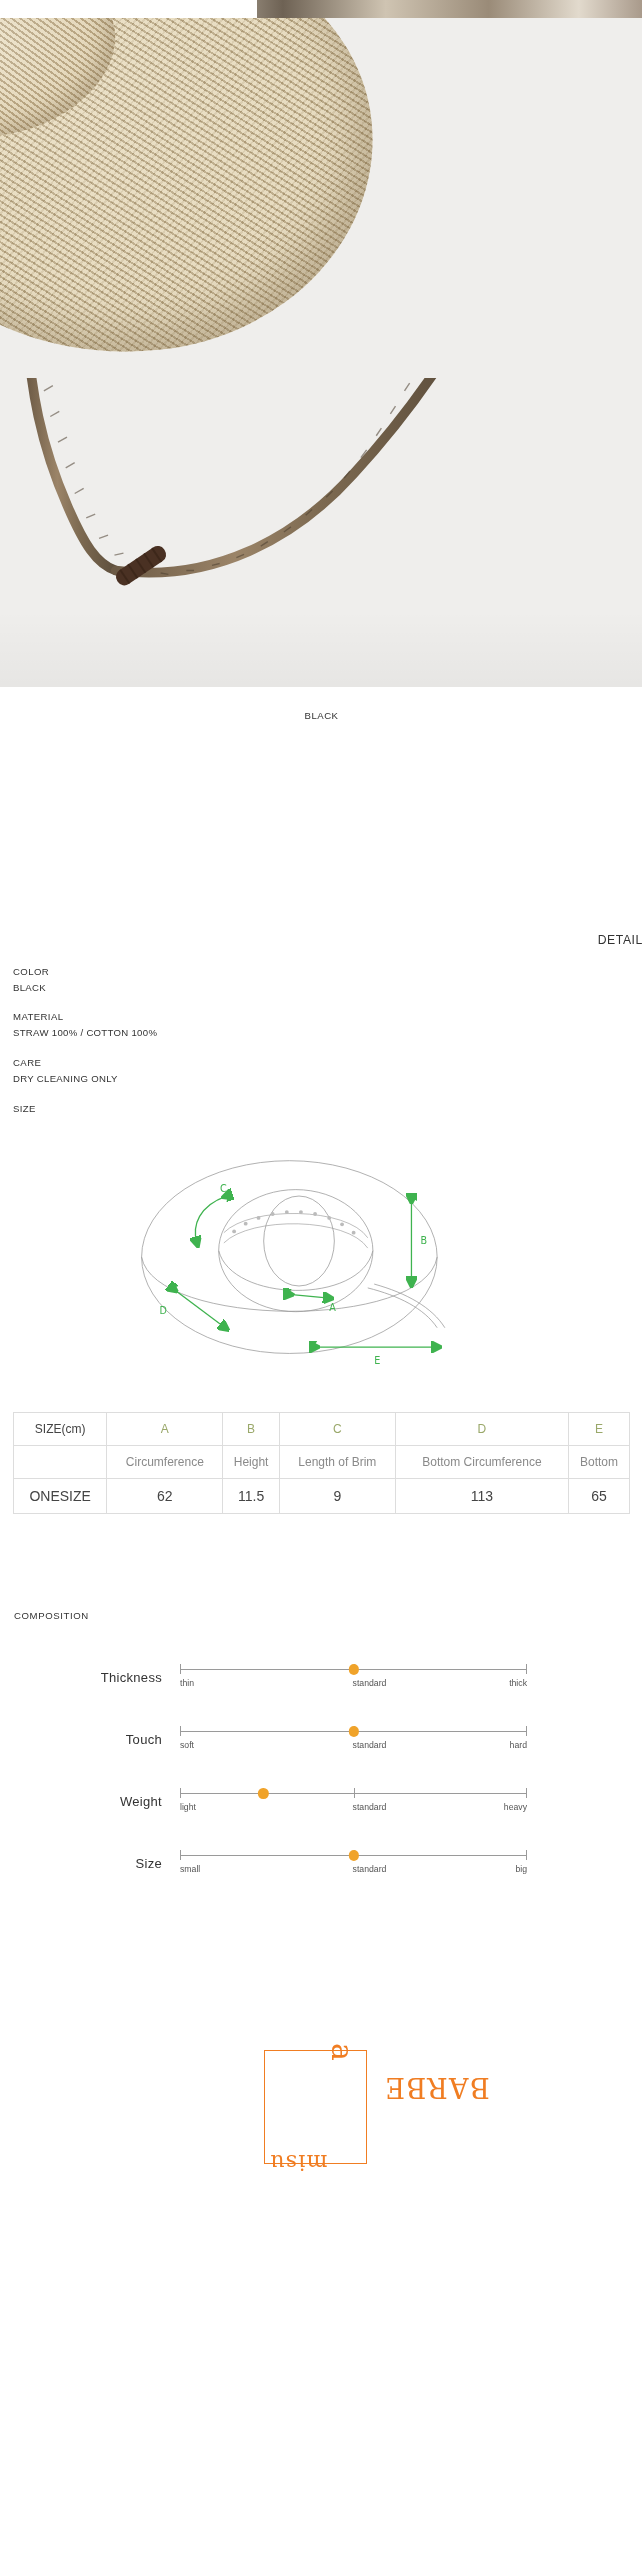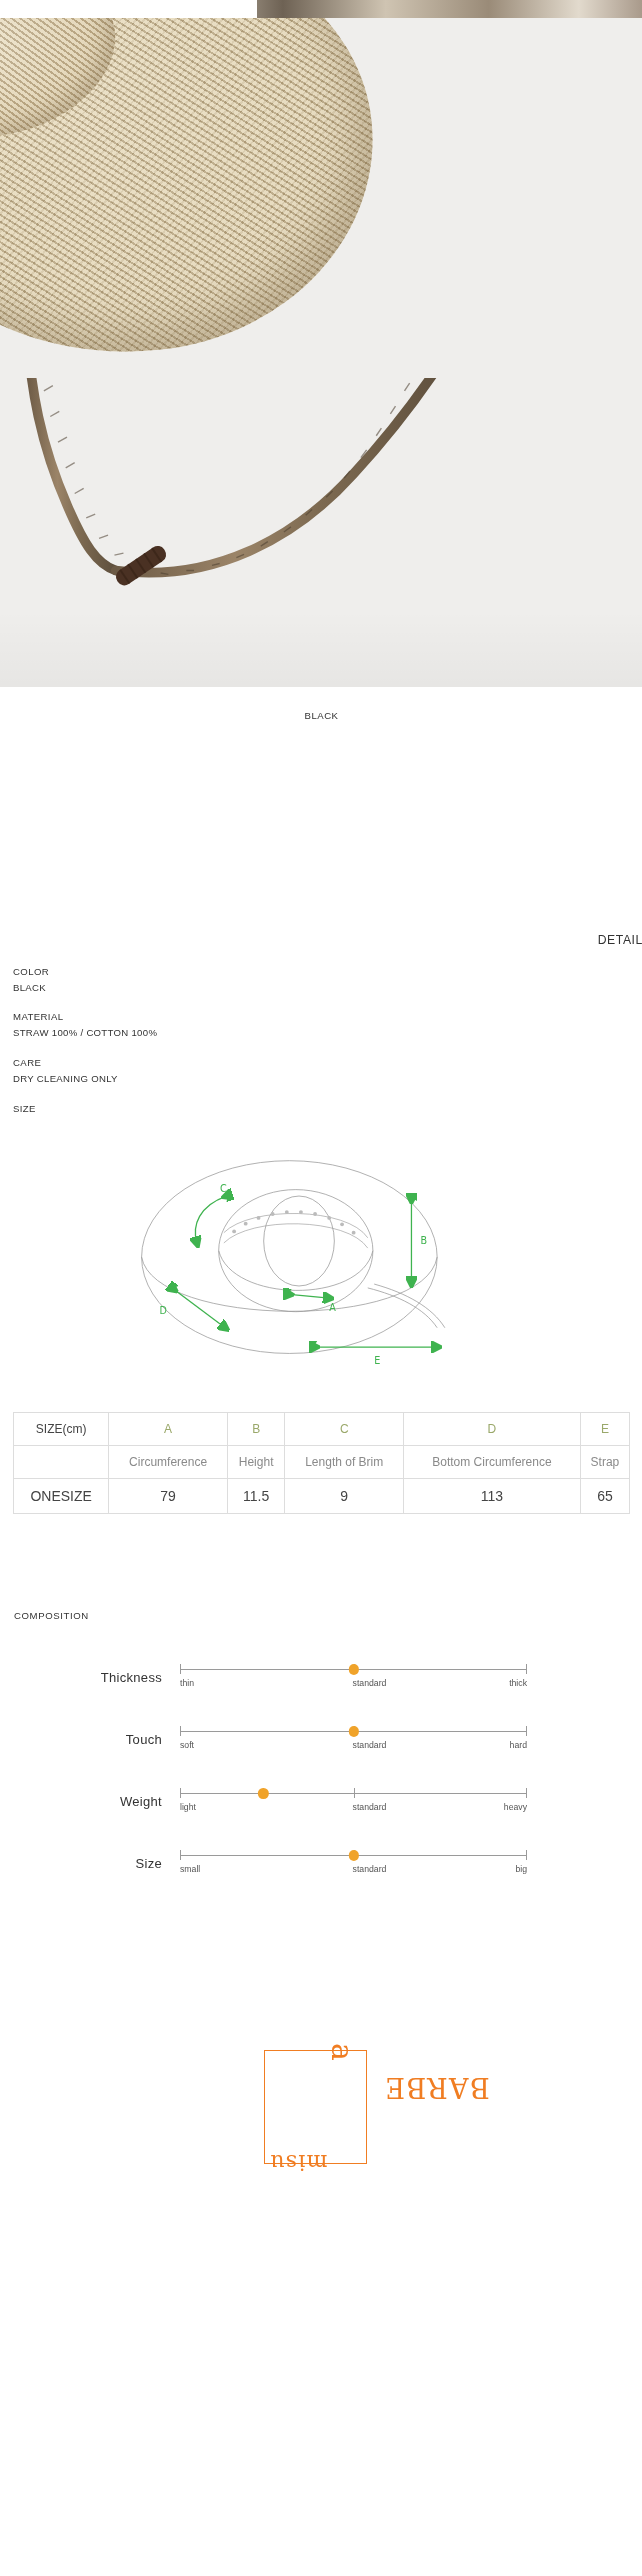--- a/index.html
+++ b/index.html
@@ -454,27 +454,27 @@
       <th class="colhead">C</th>
       <th class="colhead">D</th>
       <th class="colhead">E</th>
     </tr>
     <tr>
       <th class="first"></th>
       <th>Circumference</th>
       <th>Height</th>
       <th>Length of Brim</th>
       <th>Bottom Circumference</th>
-      <th>Strap</th>
+      <th>Bottom</th>
     </tr>
   </thead>
   <tbody>
     <tr>
       <td>ONESIZE</td>
-      <td>79</td>
+      <td>62</td>
       <td>11.5</td>
       <td>9</td>
       <td>113</td>
       <td>65</td>
     </tr>
   </tbody>
 </table>
 
 <div class="composition-title">COMPOSITION</div>
 

